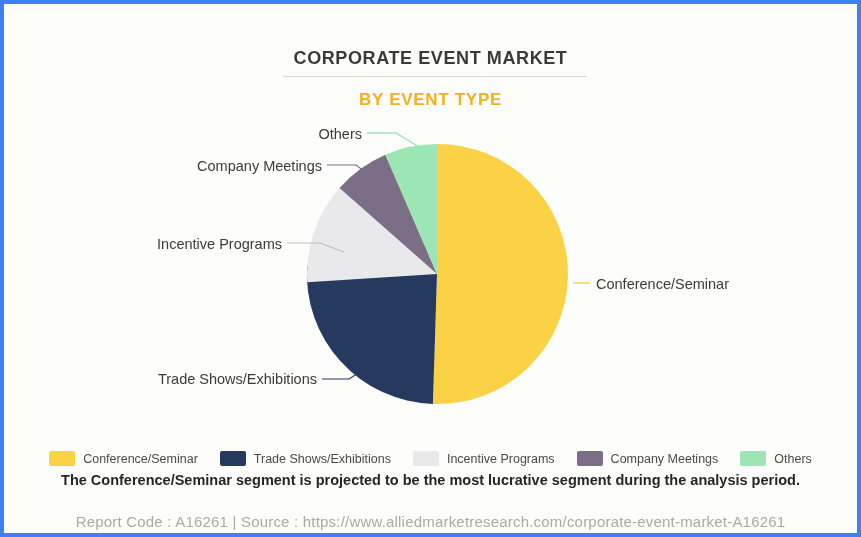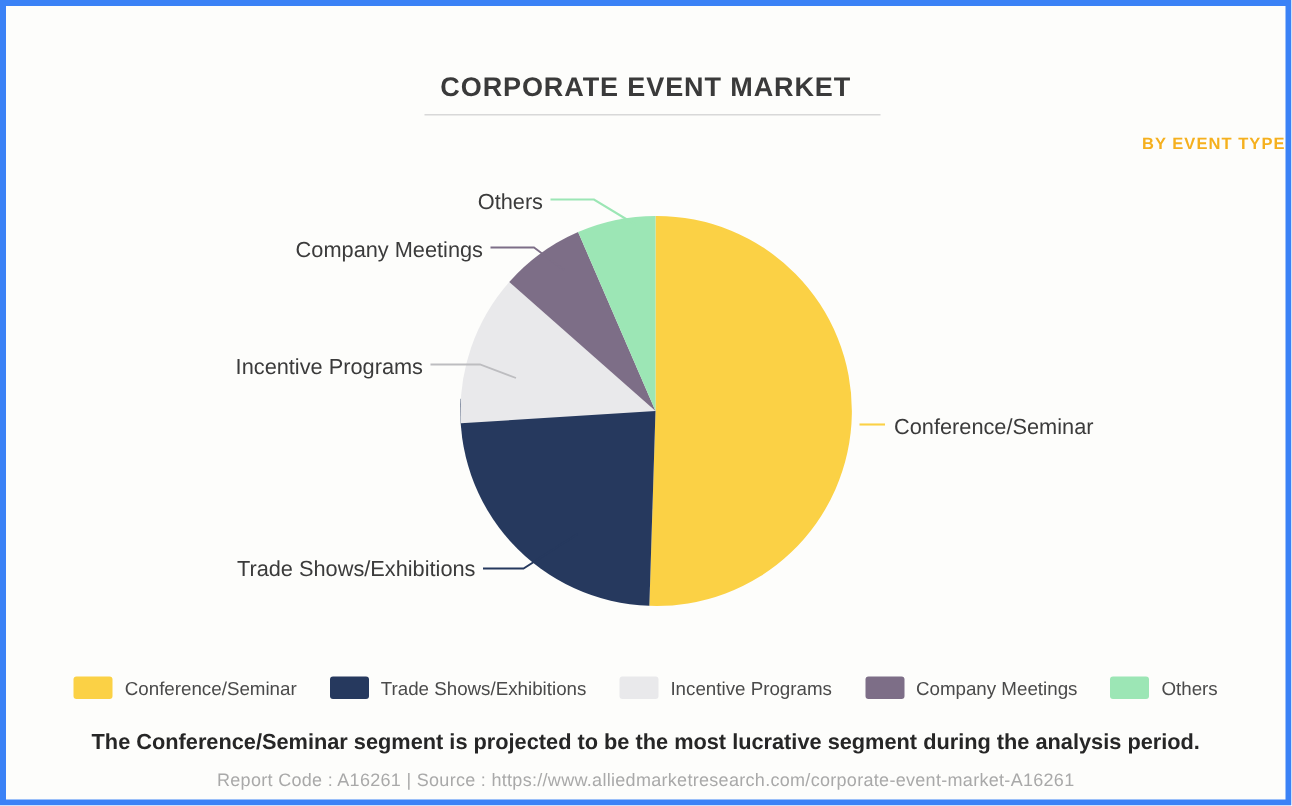--- a/index.html
+++ b/index.html
@@ -38,22 +38,22 @@
     top: 72px;
     width: 304px;
     height: 1px;
     background: #D8D8D8;
   }
   .chart-subtitle {
     position: absolute;
     left: 0;
     right: 0;
     top: 86px;
-    text-align: right;
-    font-size: 11px;
+    text-align: center;
+    font-size: 17px;
     font-weight: bold;
     letter-spacing: 0.7px;
     color: #F5B01E;
   }
 
   
   .pie-wrap {
     position: absolute;
     left: 0;
     top: 0;
@@ -97,35 +97,35 @@
     font-size: 12.5px;
     color: #4A4A4A;
     white-space: nowrap;
   }
 
   
   .insight {
     position: absolute;
     left: 0;
     right: 0;
-    top: 483px;
+    top: 468px;
     text-align: center;
     font-size: 14.5px;
     font-weight: bold;
     color: #262626;
     padding: 0 14px;
     box-sizing: border-box;
   }
   .source {
     position: absolute;
     left: 0;
     right: 0;
     top: 509px;
     text-align: center;
-    font-size: 12px;
+    font-size: 15px;
     color: #A9A9A9;
     letter-spacing: 0.2px;
   }
 </style>
 </head>
 <body>
 
 <div class="page">
 
   <div class="chart-title">CORPORATE EVENT MARKET</div>

